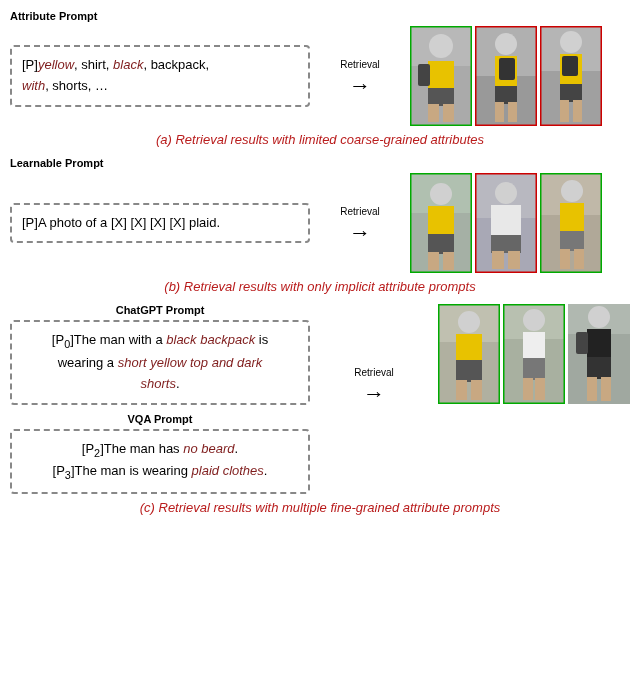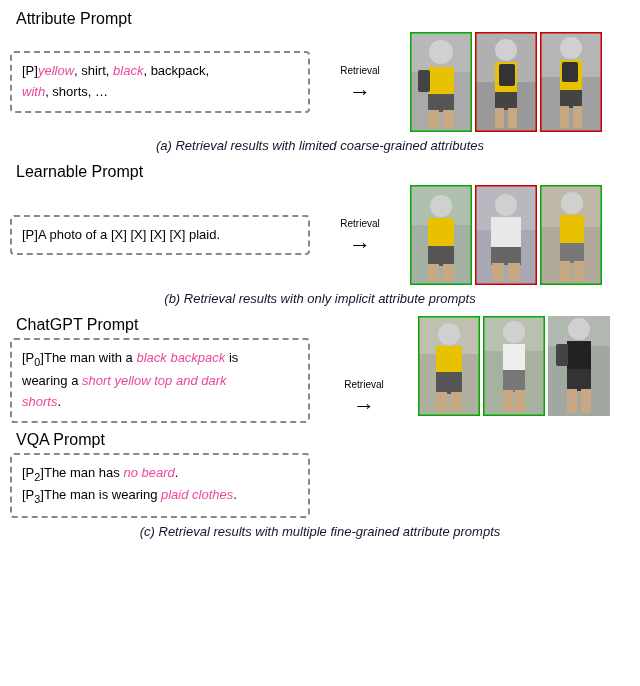--- a/index.html
+++ b/index.html
@@ -16,34 +16,33 @@
       display: flex;
       flex-direction: row;
       align-items: center;
       margin-bottom: 6px;
       gap: 10px;
     }
     .left-col {
       flex: 0 0 300px;
     }
     .section-title {
-      font-weight: normal;
-      font-size: 16px;
+      font-weight: bold;
+      font-size: 11px;
       margin-bottom: 4px;
-      margin-left: 6px;
     }
     .dashed-box {
       border: 2px dashed #888;
       border-radius: 4px;
       padding: 8px 10px;
       background: #fff;
       font-size: 13px;
       line-height: 1.6;
     }
-    .orange { color: #ec4899; font-style: italic; }
+    .orange { color: #7f1d1d; font-style: italic; }
     .arrow-col {
       flex: 0 0 80px;
       display: flex;
       flex-direction: column;
       align-items: center;
       font-size: 13px;
       gap: 2px;
     }
     .arrow-text {
       font-size: 10px;
@@ -58,33 +57,34 @@
       flex-direction: row;
       align-items: center;
       gap: 3px;
     }
     
     .caption {
       text-align: center;
       font-style: italic;
       font-size: 13px;
       margin: 6px 0 10px 0;
-      color: #0f172a;
+      color: #b91c1c;
     }
     
     .person-placeholder {
       width: 62px;
       height: 100px;
       position: relative;
     }
     .bottom-section {
       display: flex;
       flex-direction: row;
       align-items: flex-start;
-      gap: 14px;
+      gap: 24px;
+      text-align: center;
     }
     .bottom-left {
       flex: 0 0 300px;
     }
     .bottom-arrow {
       flex: 0 0 80px;
       display: flex;
       align-items: center;
       justify-content: center;
       height: 160px;

